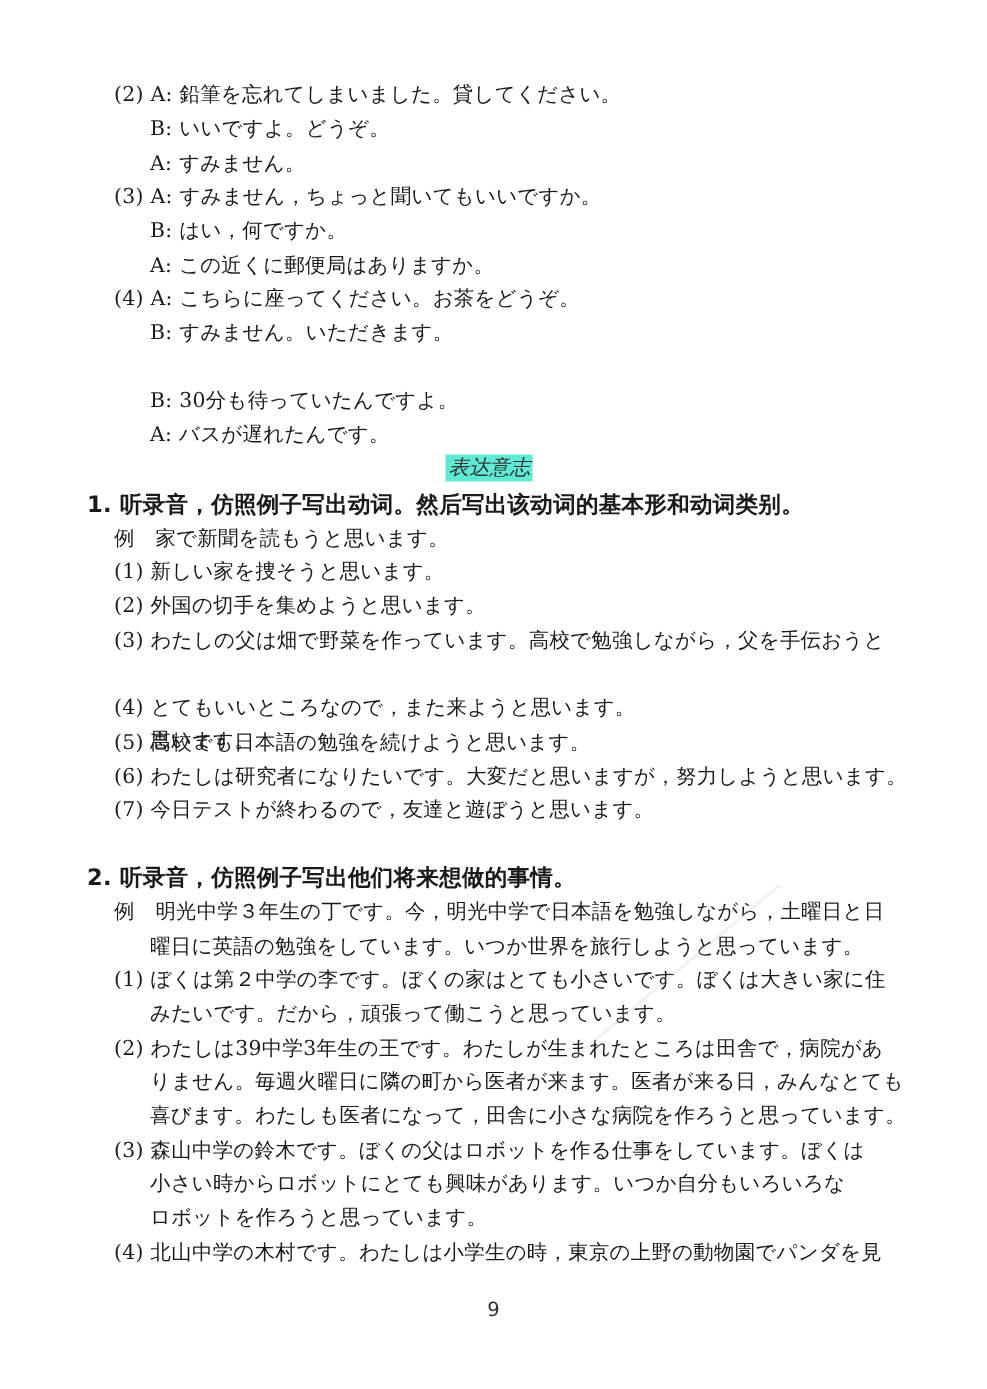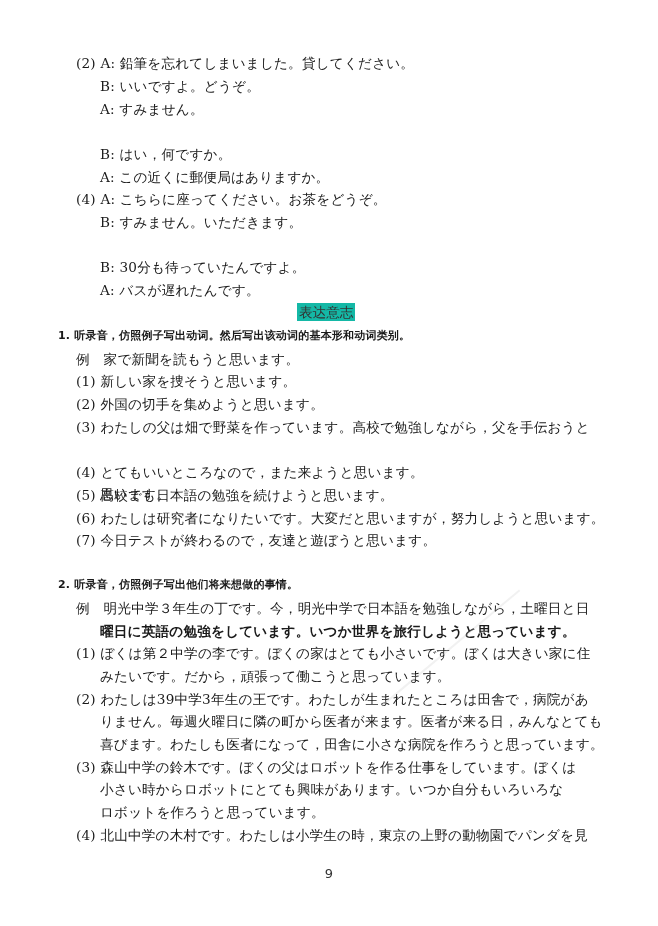--- a/index.html
+++ b/index.html
@@ -6,43 +6,44 @@
   body {
     width: 658px; height: 926px; position: relative; overflow: hidden;
     font-family: "DejaVu Serif", "Liberation Serif", serif;
     color: #1a1a1a;
   }
   .page { position: absolute; left: 0; top: 0; width: 658px; height: 926px; }
   .line {
     position: absolute; white-space: nowrap;
     font-size: 13.6px; line-height: 20px; letter-spacing: 0.2px;
   }
-  .bold { font-family: "DejaVu Sans", "Liberation Sans", sans-serif; font-weight: bold; font-size: 11px; }
+  .bold { font-family: "DejaVu Sans", "Liberation Sans", sans-serif; font-weight: bold; font-size: 15px; }
   .section-title {
     position: absolute; left: 297px; top: 303px; font-size: 13.6px; line-height: 18px;
-    background: #14b8a6; padding: 0 2px; color: #333;
+    background: #5eead4; padding: 0 2px; color: #333; font-style: italic;
   }
   .page-number {
     position: absolute; left: 0; width: 658px; top: 866px; text-align: center;
     font-size: 13px; color: #333; font-family: "DejaVu Sans", "Liberation Sans", sans-serif;
   }
   .watermark {
     position: absolute; left: 380px; top: 640px; width: 180px; height: 60px;
     border-top: 2px solid rgba(200,200,200,0.25); transform: rotate(-40deg);
   }
 </style>
 </head>
 <body>
 
 <div class="page">
 
   <div class="line" style="left:76px;top:53px;"><span>(2)</span> <span>A:  鉛筆を忘れてしまいました。貸してください。</span></div>
   <div class="line" style="left:100px;top:76px;">B: いいですよ。どうぞ。</div>
   <div class="line" style="left:100px;top:99px;">A: すみません。</div>
 
+  <div class="line" style="left:76px;top:121px;"><span>(3)</span> <span>A: すみません，ちょっと聞いてもいいですか。</span></div>
   <div class="line" style="left:100px;top:144px;">B: はい，何ですか。</div>
   <div class="line" style="left:100px;top:167px;">A: この近くに郵便局はありますか。</div>
 
   <div class="line" style="left:76px;top:189px;"><span>(4)</span> <span>A: こちらに座ってください。お茶をどうぞ。</span></div>
   <div class="line" style="left:100px;top:212px;">B: すみません。いただきます。</div>
 
   <div class="line" style="left:100px;top:257px;">B: 30分も待っていたんですよ。</div>
   <div class="line" style="left:100px;top:280px;">A: バスが遅れたんです。</div>
 
   <div class="section-title">表达意志</div>
@@ -53,21 +54,21 @@
   <div class="line" style="left:76px;top:394px;">(2) 外国の切手を集めようと思います。</div>
   <div class="line" style="left:76px;top:417px;">(3) わたしの父は畑で野菜を作っています。高校で勉強しながら，父を手伝おうと</div>
   <div class="line" style="left:100px;top:440px;margin-top:44px;">思います。</div>
   <div class="line" style="left:76px;top:462px;">(4) とてもいいところなので，また来ようと思います。</div>
   <div class="line" style="left:76px;top:485px;">(5) 高校でも日本語の勉強を続けようと思います。</div>
   <div class="line" style="left:76px;top:508px;">(6) わたしは研究者になりたいです。大変だと思いますが，努力しようと思います。</div>
   <div class="line" style="left:76px;top:530px;">(7) 今日テストが終わるので，友達と遊ぼうと思います。</div>
 
   <div class="line bold" style="left:58px;top:575px;">2. 听录音，仿照例子写出他们将来想做的事情。</div>
   <div class="line" style="left:76px;top:598px;">例　明光中学３年生の丁です。今，明光中学で日本語を勉強しながら，土曜日と日</div>
-  <div class="line" style="left:100px;top:621px;font-weight:bold;">曜日に英語の勉強をしています。いつか世界を旅行しようと思っています。</div>
+  <div class="line" style="left:100px;top:621px;">曜日に英語の勉強をしています。いつか世界を旅行しようと思っています。</div>
   <div class="line" style="left:76px;top:643px;">(1) ぼくは第２中学の李です。ぼくの家はとても小さいです。ぼくは大きい家に住</div>
   <div class="line" style="left:100px;top:666px;">みたいです。だから，頑張って働こうと思っています。</div>
   <div class="line" style="left:76px;top:689px;">(2) わたしは39中学3年生の王です。わたしが生まれたところは田舎で，病院があ</div>
   <div class="line" style="left:100px;top:734px;">喜びます。わたしも医者になって，田舎に小さな病院を作ろうと思っています。</div>
   <div class="line" style="left:100px;top:711px;">りません。毎週火曜日に隣の町から医者が来ます。医者が来る日，みんなとても</div>
   <div class="line" style="left:76px;top:757px;">(3) 森山中学の鈴木です。ぼくの父はロボットを作る仕事をしています。ぼくは</div>
   <div class="line" style="left:100px;top:779px;">小さい時からロボットにとても興味があります。いつか自分もいろいろな</div>
   <div class="line" style="left:100px;top:802px;">ロボットを作ろうと思っています。</div>
   <div class="line" style="left:76px;top:825px;">(4) 北山中学の木村です。わたしは小学生の時，東京の上野の動物園でパンダを見</div>
 

